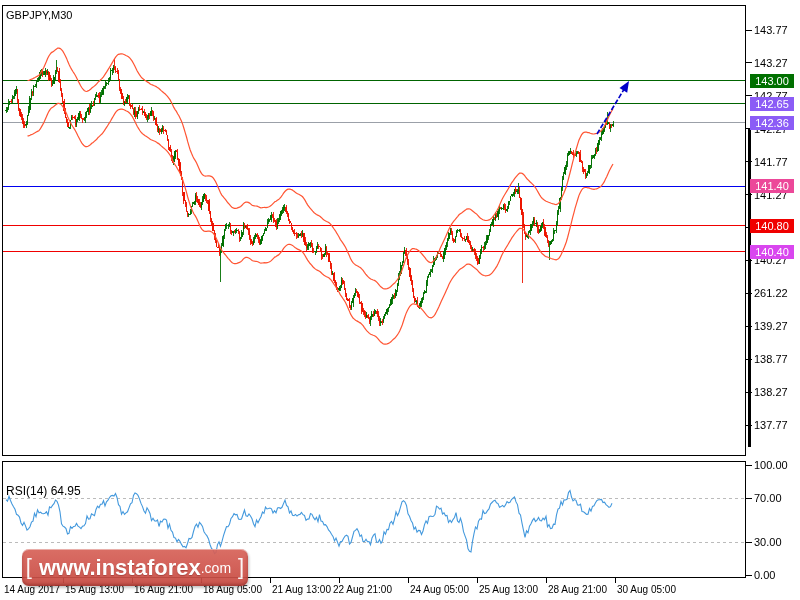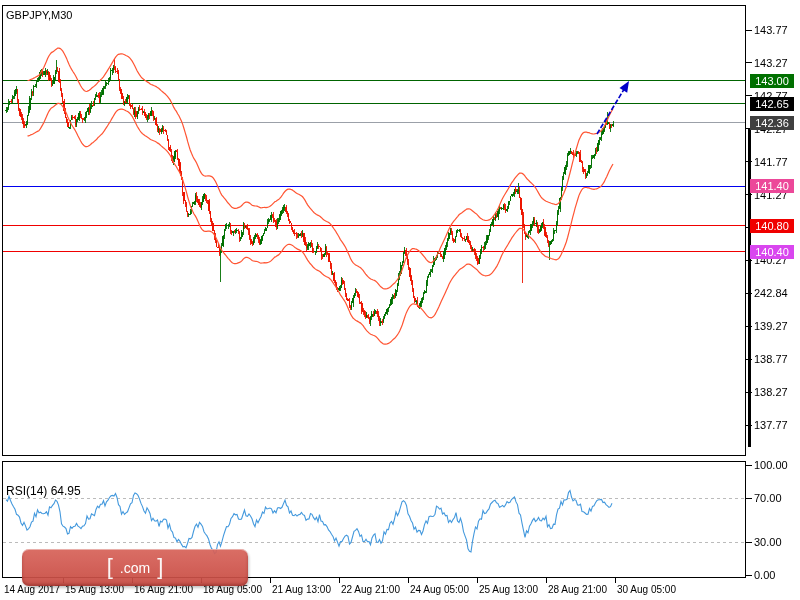--- a/index.html
+++ b/index.html
@@ -1046,51 +1046,52 @@
 
   <div id="priceAxis">
       <div class="ticklabel" style="top: 24px;">143.77</div>
       <div class="ticklabel" style="top: 56.915px;">143.27</div>
       <div class="ticklabel" style="top: 89.83px;">142.77</div>
       <div class="ticklabel" style="top: 122.745px;">142.27</div>
       <div class="ticklabel" style="top: 155.66px;">141.77</div>
       <div class="ticklabel" style="top: 188.575px;">141.27</div>
       <div class="ticklabel" style="top: 221.49px;">140.77</div>
       <div class="ticklabel" style="top: 254.405px;">140.27</div>
-      <div class="ticklabel" style="top: 287.32px;">242.84</div>
+      <div class="ticklabel" style="top: 287.32px;">261.22</div>
       <div class="ticklabel" style="top: 320.235px;">139.27</div>
       <div class="ticklabel" style="top: 353.15px;">138.77</div>
       <div class="ticklabel" style="top: 386.065px;">138.27</div>
       <div class="ticklabel" style="top: 418.98px;">137.77</div>
     </div>
   <div id="rsiAxis">
       <div class="ticklabel" style="top: 459px;">100.00</div>
       <div class="ticklabel" style="top: 492px;">70.00</div>
       <div class="ticklabel" style="top: 536px; text-align: center;">30.00</div>
       <div class="ticklabel" style="top: 569px;">0.00</div>
     </div>
   <div id="badges">
       <div class="badge" style="top: 73.6891px; background: rgb(0, 112, 0);">143.00</div>
-      <div class="badge" style="top: 96.7296px; background: #000000;">142.65</div>
-      <div class="badge" style="top: 115.82px; background: #404040;">142.36</div>
+      <div class="badge" style="top: 96.7296px; background: #8b5cf6;">142.65</div>
+      <div class="badge" style="top: 115.82px; background: #8b5cf6;">142.36</div>
       <div class="badge" style="top: 179.017px; background: #ec4899;">141.40</div>
       <div class="badge" style="top: 218.515px; background: rgb(240, 0, 0);">140.80</div>
       <div class="badge" style="top: 244.847px; background: #d946ef;">140.40</div>
     </div>
   <div id="timeAxis">
       <div class="timelabel" style="left: 4px;">14 Aug 2017</div>
       <div class="timelabel" style="left: 65px;">15 Aug 13:00</div>
       <div class="timelabel" style="left: 134px;">16 Aug 21:00</div>
       <div class="timelabel" style="left: 203px;">18 Aug 05:00</div>
       <div class="timelabel" style="left: 272px;">21 Aug 13:00</div>
-      <div class="timelabel" style="left: 341px;">22 Aug 21:00</div>
+      <div class="timelabel" style="left: 333px;">22 Aug 21:00</div>
       <div class="timelabel" style="left: 410px;">24 Aug 05:00</div>
       <div class="timelabel" style="left: 479px;">25 Aug 13:00</div>
       <div class="timelabel" style="left: 548px;">28 Aug 21:00</div>
       <div class="timelabel" style="left: 617px;">30 Aug 05:00</div>
     </div>
 
   <div id="logo">
     <span class="br">[</span>
+      <span class="nm">www.instaforex</span>
       <span class="tld">.com</span>
       <span class="br">]</span>
   </div>
 </div>
 
 </body></html>

